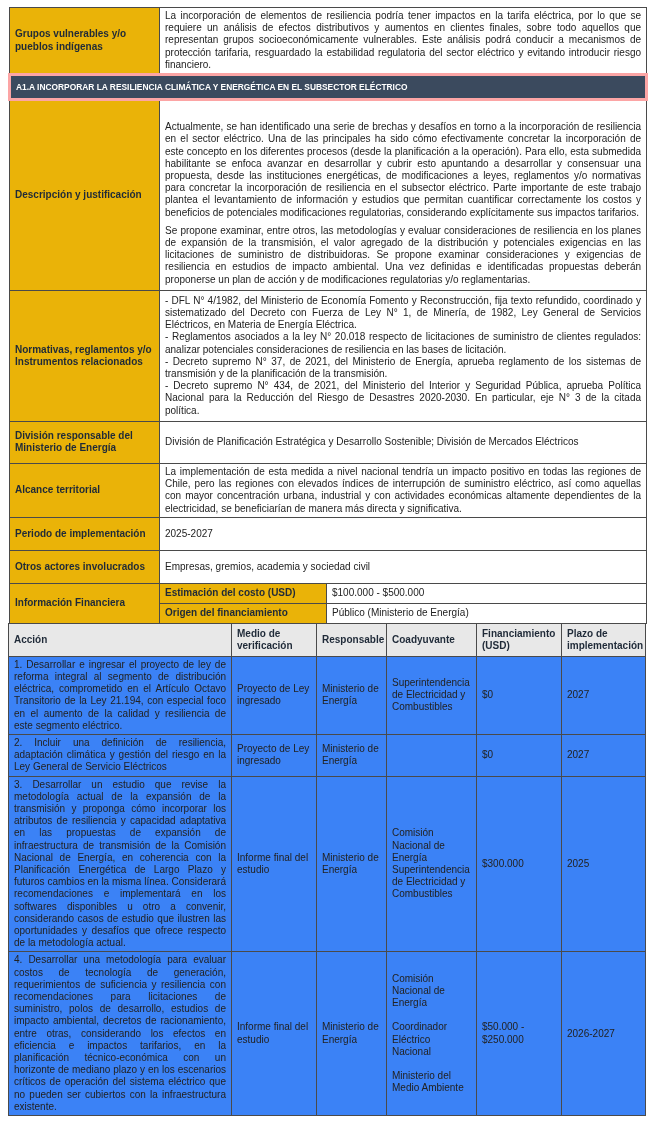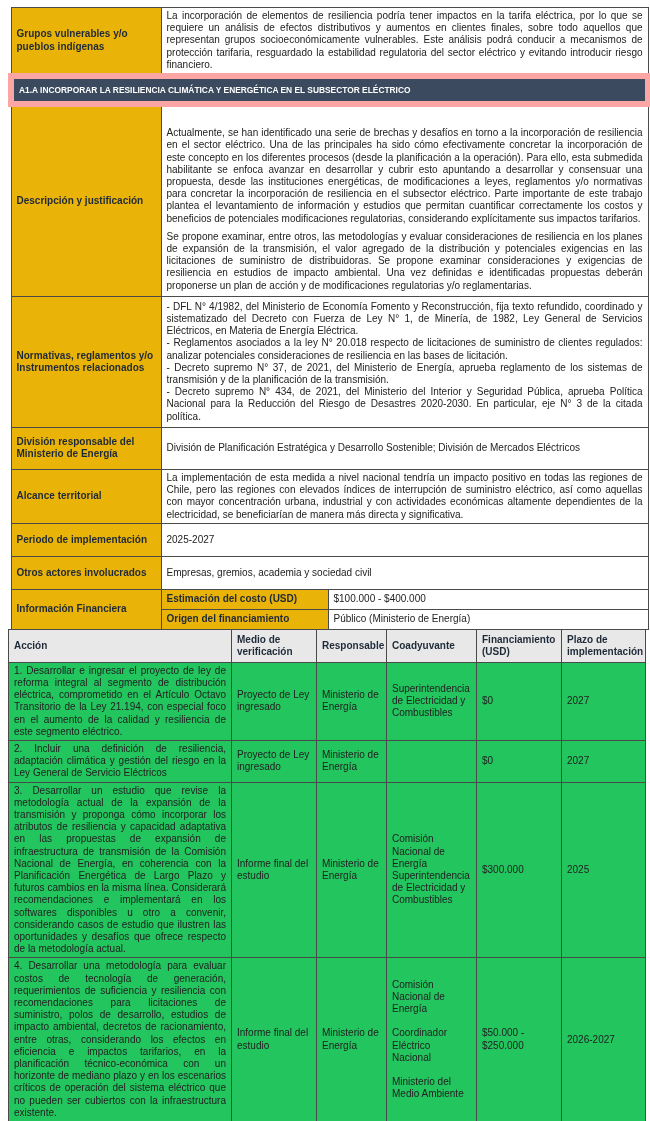--- a/index.html
+++ b/index.html
@@ -2,26 +2,26 @@
 <html><head>
 <meta charset="utf-8">
 <style>
   html, body { margin:0; padding:0; background:#ffffff; }
   body { width:650px; height:1121px; overflow:hidden; font-family:"Liberation Sans", sans-serif; color:#222; position:relative; }
   .page { position:absolute; left:8px; top:7px; width:637px; }
   table { border-collapse:collapse; width:637px; table-layout:fixed; }
   td, th { border:1px solid #4a4a4a; font-size:10px; line-height:12.2px; vertical-align:middle; padding:2px 5px; }
   .lbl { background:#eab308; font-weight:bold; color:#1f2a38; }
   .val { background:#ffffff; text-align:justify; }
-  .band { background:#3b4a5e; color:#ffffff; font-weight:bold; font-size:8.4px; padding:5px 5px; border:6px solid #fca5a5; }
+  .band { background:#3b4a5e; color:#ffffff; font-weight:bold; font-size:8.4px; padding:5px 5px; border:3px solid #fca5a5; }
   .val p { margin:0 0 6px 0; }
   .val p:last-child { margin-bottom:0; }
   .line { display:block; }
   .thead td { background:#e8e8e8; font-weight:bold; color:#1f2a38; }
-  .act td { background:#22c55e;margin-top:44px; }
+  .act td { background:#3b82f6;margin-top:44px; }
   .act td.desc { text-align:justify; }
   .stack span { display:block; }
   .gap { height:12px; }
 </style>
 </head>
 <body>
 
 <div class="page">
 
   <table>
@@ -66,21 +66,21 @@
       <td class="lbl">Periodo de implementación</td>
       <td class="val" colspan="2">2025-2027</td>
     </tr>
     <tr style="height:33px">
       <td class="lbl">Otros actores involucrados</td>
       <td class="val" colspan="2">Empresas, gremios, academia y sociedad civil</td>
     </tr>
     <tr style="height:20px">
       <td class="lbl" rowspan="2">Información Financiera</td>
       <td class="lbl">Estimación del costo (USD)</td>
-      <td class="val">$100.000 - $400.000</td>
+      <td class="val">$100.000 - $500.000</td>
     </tr>
     <tr style="height:20px">
       <td class="lbl">Origen del financiamiento</td>
       <td class="val">Público (Ministerio de Energía)</td>
     </tr>
   </tbody>
     </table>
 
   <table style="margin-top:-1px;">
     <colgroup>

